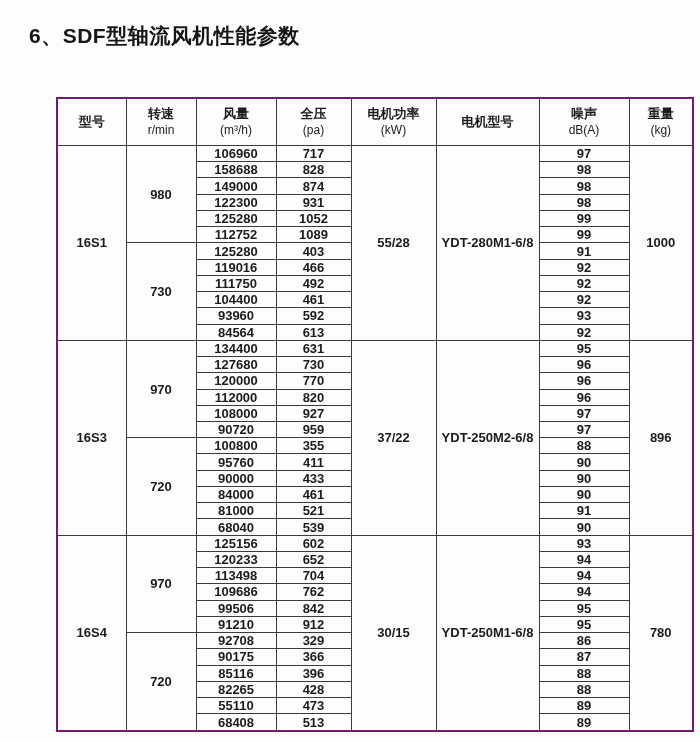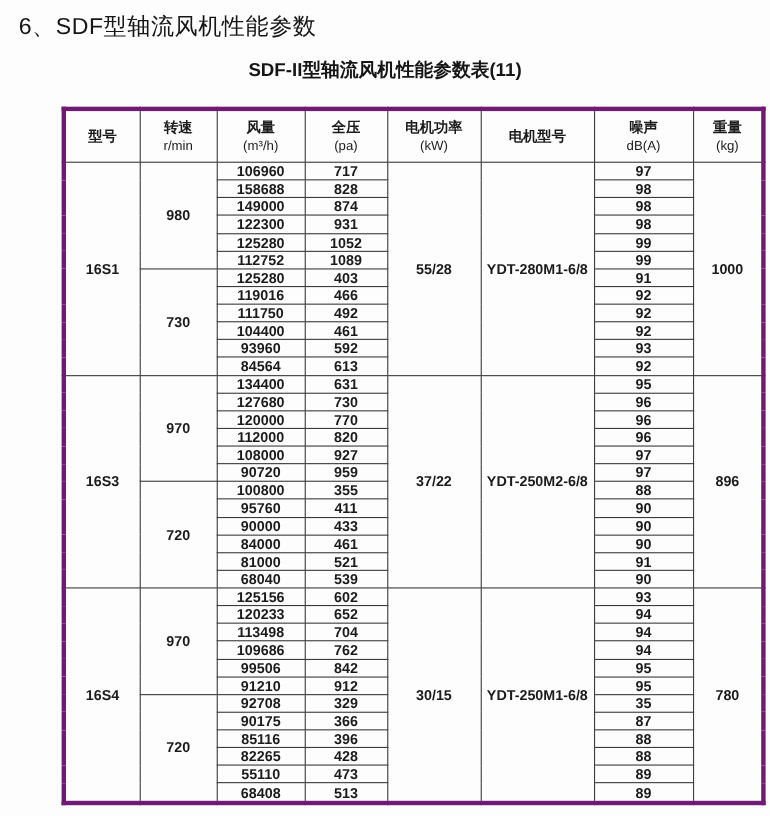--- a/index.html
+++ b/index.html
@@ -5,53 +5,52 @@
   html,body{margin:0;padding:0;}
   body{
     width:700px;height:742px;
     background:#fdfdfd;
     font-family:"Liberation Sans","DejaVu Sans",sans-serif;
     color:#1b1b1b;
     overflow:hidden;
   }
   .page{position:relative;width:700px;height:742px;}
   .page-title{
-    position:absolute;left:13px;top:6px;margin:4px;
-    font-size:21px;font-weight:normal;letter-spacing:0.5px;
+    position:absolute;left:13px;top:6px;margin:16px;
+    font-size:21px;font-weight:bold;letter-spacing:0.5px;
     color:#161616;
   }
   .table-title{
     position:absolute;left:0;top:52px;width:100%;margin:0;
     text-align:center;font-size:17px;font-weight:bold;
     color:#161616;
   }
   table.perf{
     position:absolute;left:56px;top:97px;
     width:636px;height:635px;
     border-collapse:collapse;table-layout:fixed;
-    border:4px solid #701a75;
+    border:2px solid #701a75;
   }
   .perf th,.perf td{
     border:1px solid #3b3b3b;
     text-align:center;vertical-align:middle;
     padding:0;font-weight:bold;
     color:#1b1b1b;
   }
   .perf thead th{height:46px;font-size:13px;line-height:1.25;}
   .perf thead .unit{font-size:12px;font-weight:normal;}
   .perf td{font-size:13px;line-height:1;white-space:nowrap;}
   .perf td.cell-model,.perf td.cell-speed,.perf td.cell-power,
   .perf td.cell-motor,.perf td.cell-weight{font-size:13px;}
 </style>
 </head>
 <body>
 
 <div class="page">
   <h1 class="page-title">6、SDF型轴流风机性能参数</h1>
-  <h2 class="table-title">SDF-II型轴流风机性能参数表(11)</h2>
 
   <table class="perf">
     <colgroup>
       <col style="width:69px">
         <col style="width:70px">
         <col style="width:80px">
         <col style="width:75px">
       <col style="width:85px">
         <col style="width:103px">
         <col style="width:90px">
@@ -256,21 +255,21 @@
         </tr>
         <tr>
           <td class="cell-flow">91210</td>
           <td class="cell-pressure">912</td>
           <td class="cell-noise">95</td>
         </tr>
         <tr>
           <td rowspan="6" class="cell-speed">720</td>
           <td class="cell-flow">92708</td>
           <td class="cell-pressure">329</td>
-          <td class="cell-noise">35</td>
+          <td class="cell-noise">86</td>
         </tr>
         <tr>
           <td class="cell-flow">90175</td>
           <td class="cell-pressure">366</td>
           <td class="cell-noise">87</td>
         </tr>
         <tr>
           <td class="cell-flow">85116</td>
           <td class="cell-pressure">396</td>
           <td class="cell-noise">88</td>

